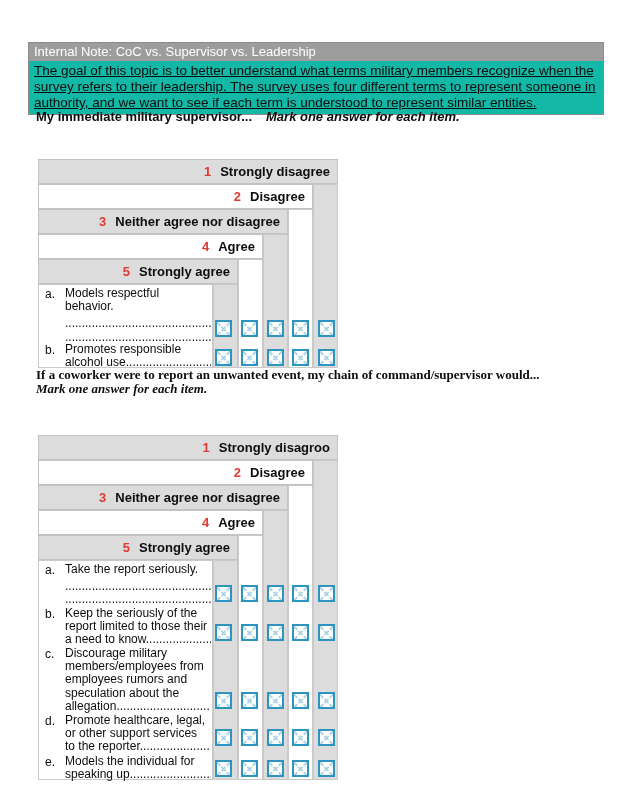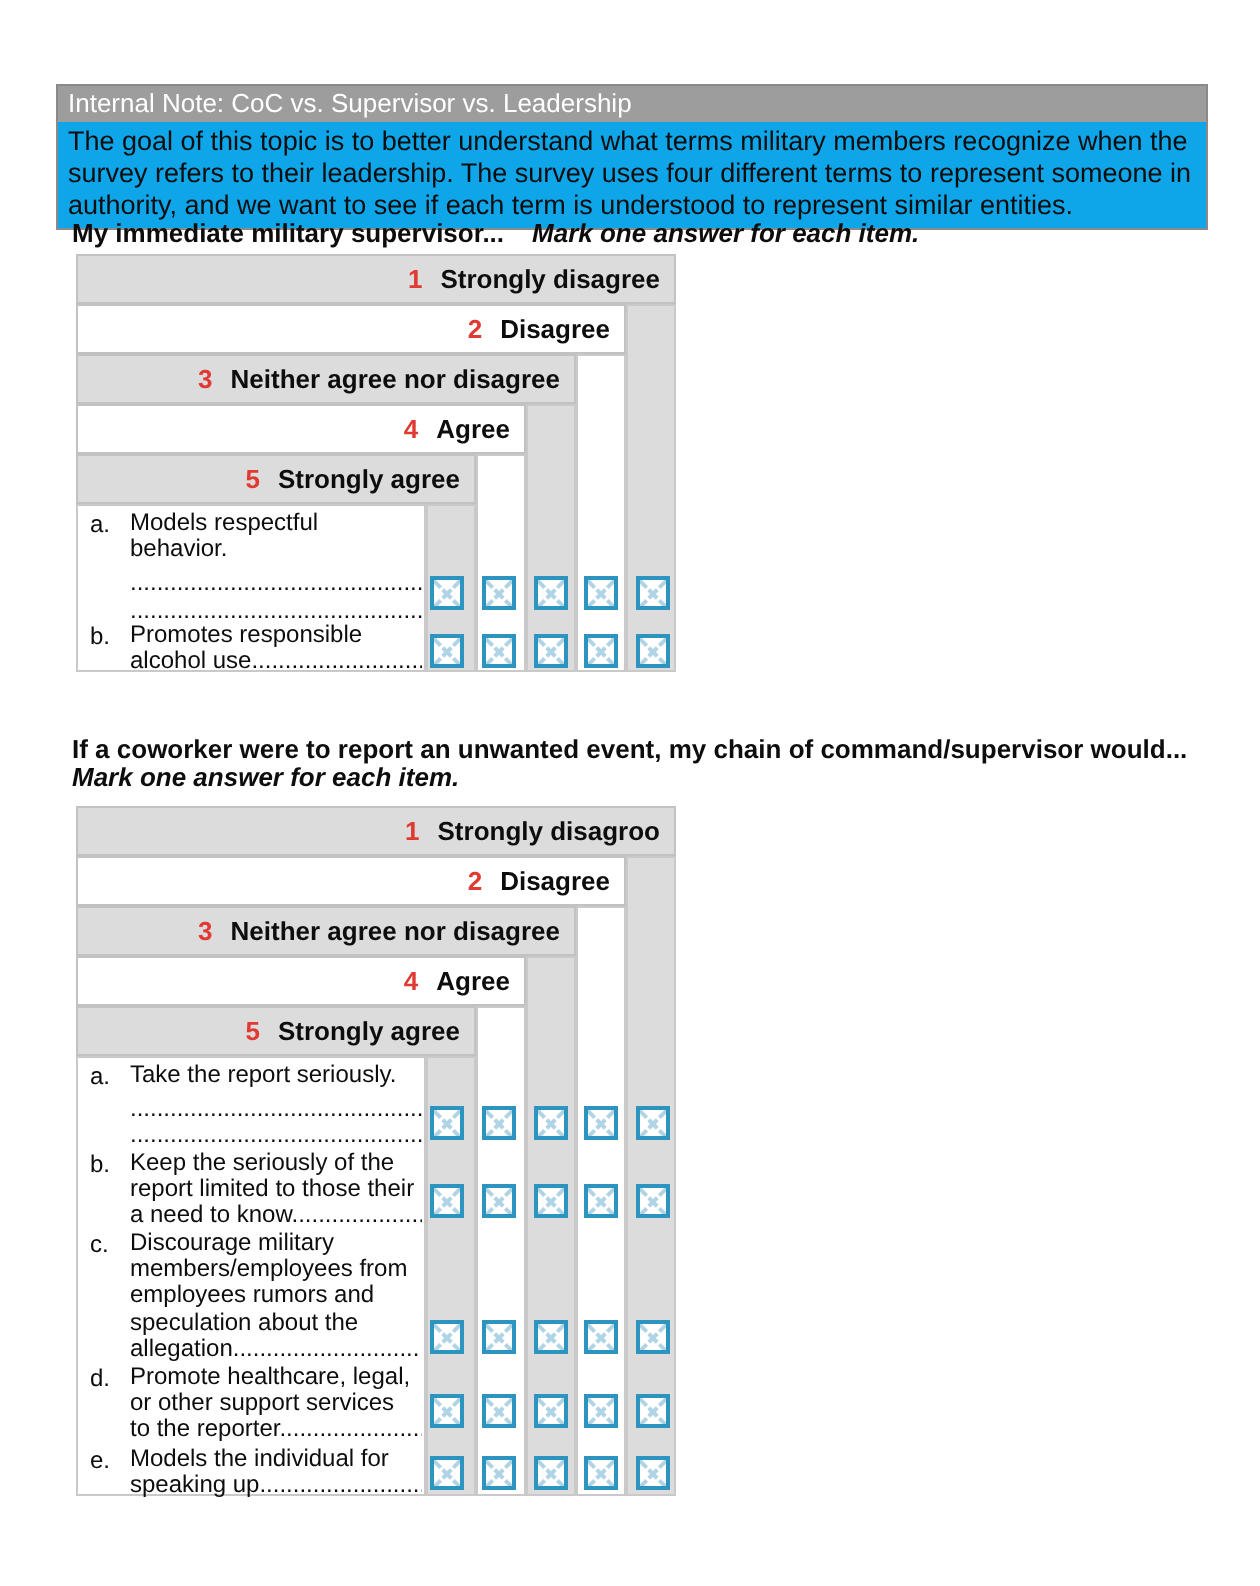--- a/index.html
+++ b/index.html
@@ -3,30 +3,30 @@
 <meta charset="utf-8">
 <style>
   * { margin:0; padding:0; box-sizing:border-box; }
   html,body { background:#fff; }
   body { font-family:"Liberation Sans", sans-serif; color:#111; }
   .page { position:relative; width:630px; height:793px; background:#fff; overflow:hidden; }
 
   .title { position:absolute; left:8px; top:3px; font-size:23px; font-weight:bold;
            text-decoration:underline; letter-spacing:0; color:#161616; }
 
-  .notebox { position:absolute; left:28px; top:42px; width:576px; border:1px solid #8a8a8a; background:#0ea5e9; }
+  .notebox { position:absolute; left:28px; top:42px; width:576px; border:1px solid #8a8a8a; background:#14b8a6; }
   .notebox .nb-head { background:#9d9d9d; color:#fff; font-size:13px; padding:1px 5px 2px 5px; }
-  .notebox .nb-body { font-size:13.5px; line-height:16px; padding:2px 5px 3px 5px; color:#0d0d0d; }
+  .notebox .nb-body { font-size:13.5px; line-height:16px; padding:2px 5px 3px 5px; color:#0d0d0d;text-decoration:underline; }
 
   .qhead { position:absolute; font-size:13px; font-weight:bold; color:#0d0d0d; white-space:nowrap; }
   .qhead .instr { font-style:italic; margin-left:14px; }
   .qhead2-line { height:13.5px; }
   .qhead2-line.instr { font-style:italic; }
 
-  .matrix { position:absolute; left:38px; width:348px; }
+  .matrix { position:absolute; left:38px; width:348px;margin-top:32px; }
   .bar { position:absolute; left:0; height:25px; line-height:24px; text-align:right;
          padding-right:7px; font-size:13px; font-weight:bold; border:1px solid #c2c2c2; white-space:nowrap; }
   .bar .num { color:#e03a33; margin-right:9px; }
   .bar .lbl { color:#0d0d0d; }
   .g { background:#dcdcdc; }
   .w { background:#ffffff; }
   .strip { position:absolute; width:25px; border:1px solid #c9c9c9; }
   .panel { position:absolute; left:0; width:175px; background:#fff; border:1px solid #c9c9c9; }
 
   .item { position:absolute; left:0; width:175px; font-size:12px; color:#0d0d0d; }
@@ -100,21 +100,21 @@
     </div>
     <div class="cbrow" style="top:190px;">
       <span class="cb p1"></span>
         <span class="cb p2"></span>
         <span class="cb p3"></span>
         <span class="cb p4"></span>
         <span class="cb p5"></span>
     </div>
   </div>
 
-  <div class="qhead" style="left:36px; top:367px;">
+  <div class="qhead" style="left:36px; top:367px;font-family:Liberation Serif, serif;">
     <div class="qhead2-line">If a coworker were to report an unwanted event, my chain of command/supervisor would...</div>
     <div class="qhead2-line instr" style="margin-left:0;">Mark one answer for each item.</div>
   </div>
 
   <div class="matrix" style="top:403px; height:345px;">
 
     <div class="bar g" style="top:0;    width:300px;"><span class="num">1</span><span class="lbl">Strongly disagroo</span></div>
     <div class="bar w" style="top:25px; width:275px;"><span class="num">2</span><span class="lbl">Disagree</span></div>
     <div class="bar g" style="top:50px; width:250px;"><span class="num">3</span><span class="lbl">Neither agree nor disagree</span></div>
     <div class="bar w" style="top:75px; width:225px;"><span class="num">4</span><span class="lbl">Agree</span></div>

